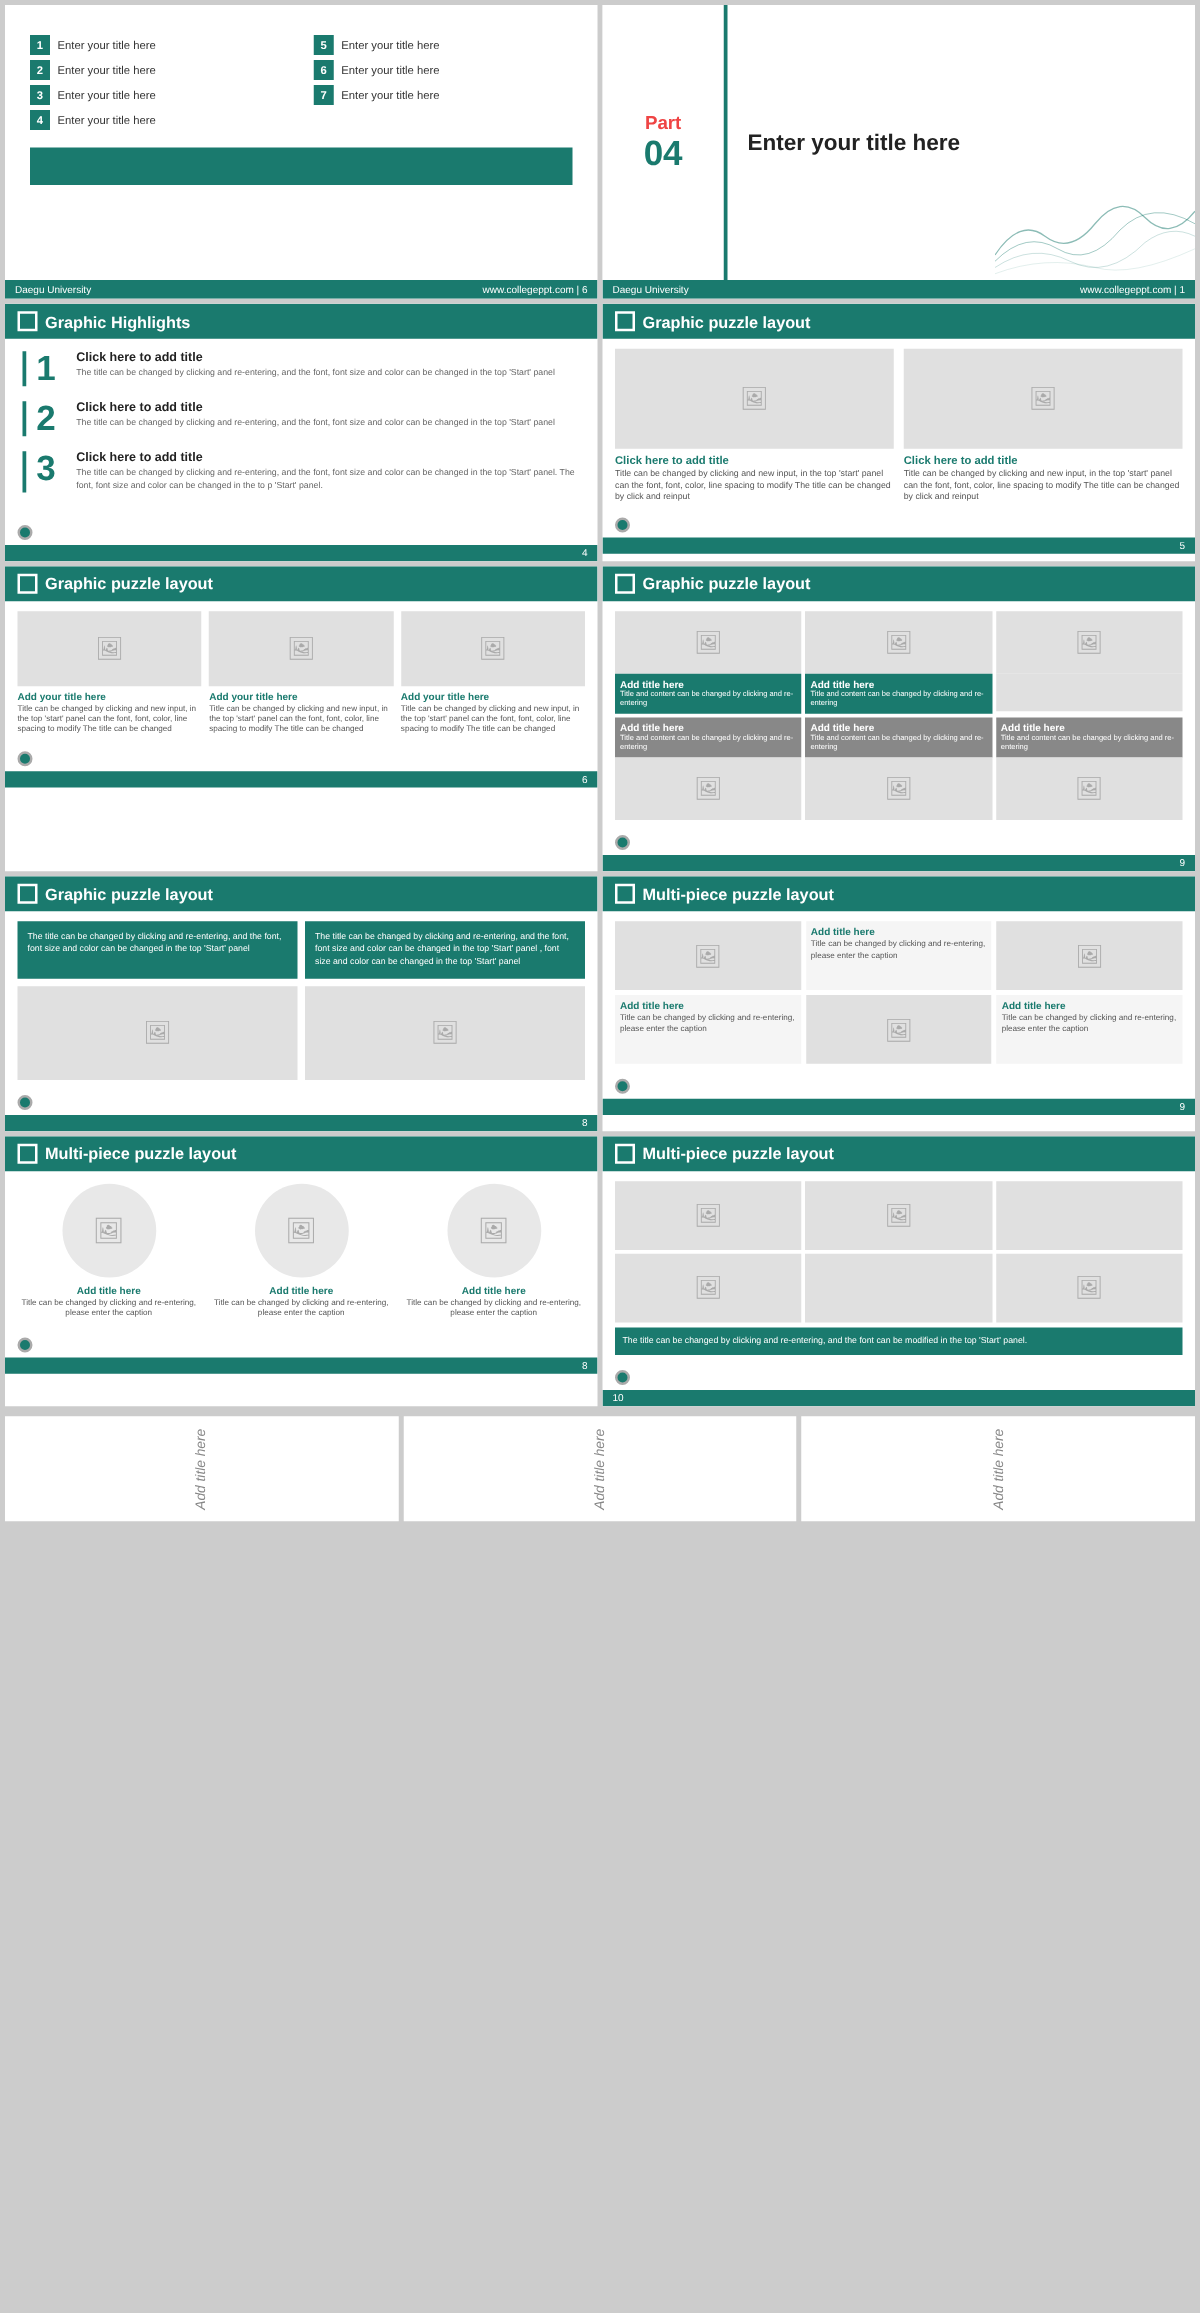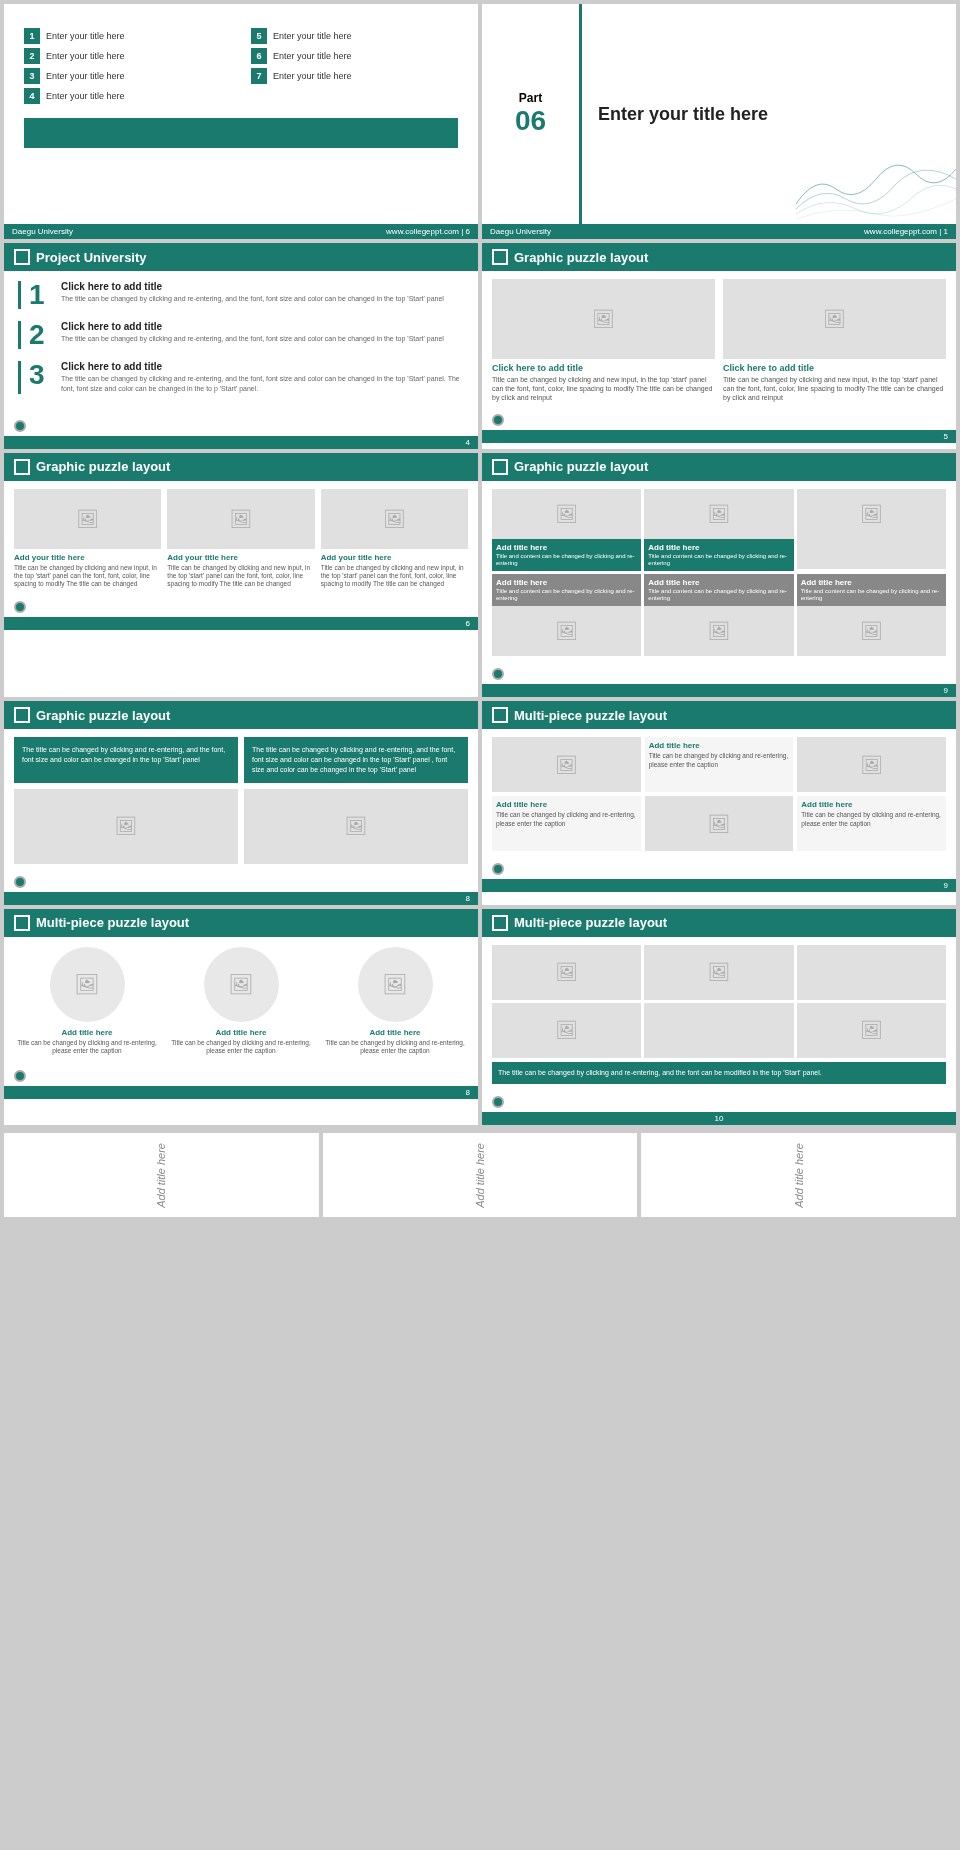--- a/index.html
+++ b/index.html
@@ -19,21 +19,21 @@
     .slide-contents { padding: 16px 20px 0; min-height: 220px; }
     .contents-title { text-align: center; font-size: 22px; font-weight: bold; color: #222; margin-bottom: 12px; border-bottom: 2px solid #1a7a6e; padding-bottom: 6px; }
     .contents-grid { display: grid; grid-template-columns: 1fr 1fr; gap: 4px 20px; margin-top: 8px; }
     .contents-item { display: flex; align-items: center; gap: 6px; font-size: 9px; color: #333; margin-bottom: 4px; }
     .contents-num { background: #1a7a6e; color: #fff; width: 16px; height: 16px; display: flex; align-items: center; justify-content: center; font-size: 9px; font-weight: bold; flex-shrink: 0; }
     .contents-bottom-bar { background: #1a7a6e; height: 30px; margin-top: 10px; }
 
     
     .slide-part { display: flex; align-items: stretch; min-height: 220px; }
     .part-left { background: #fff; width: 100px; display: flex; flex-direction: column; align-items: center; justify-content: center; padding: 10px; border-right: 3px solid #1a7a6e; }
-    .part-label { font-size: 12px; font-weight: bold; color: #000000; }
+    .part-label { font-size: 15px; font-weight: bold; color: #ef4444; }
     .part-num { font-size: 28px; font-weight: bold; color: #1a7a6e; }
     .part-right { flex: 1; display: flex; flex-direction: column; justify-content: center; padding: 16px; position: relative; }
     .part-title { font-size: 18px; font-weight: bold; color: #222; }
     .wave-area { position: absolute; bottom: 0; right: 0; width: 160px; height: 70px; }
     .wave-svg { width: 100%; height: 100%; }
 
     
     .highlights-body { padding: 10px 14px; }
     .highlight-item { display: flex; align-items: flex-start; gap: 10px; margin-bottom: 12px; border-left: 3px solid #1a7a6e; padding-left: 8px; }
     .highlight-num { font-size: 28px; font-weight: bold; color: #1a7a6e; line-height: 1; width: 22px; flex-shrink: 0; }
@@ -107,21 +107,21 @@
     <div class="slide-footer">
       <span>Daegu University</span>
       <span>www.collegeppt.com | 6</span>
     </div>
   </div>
 
   <div class="slide">
     <div class="slide-part" style="min-height:220px;">
       <div class="part-left">
         <span class="part-label">Part</span>
-        <span class="part-num">06</span>
+        <span class="part-num">04</span>
       </div>
       <div class="part-right">
         <span class="part-title">Enter your title here</span>
         <div class="wave-area">
           <svg class="wave-svg" viewBox="0 0 160 70" xmlns="http://www.w3.org/2000/svg">
             <path d="M0 50 Q20 20 40 35 Q60 50 80 25 Q100 0 120 20 Q140 40 160 15" stroke="#1a7a6e" stroke-width="1" fill="none" opacity="0.5"></path>
             <path d="M0 55 Q25 30 50 45 Q75 60 100 30 Q125 5 160 25" stroke="#1a7a6e" stroke-width="0.8" fill="none" opacity="0.4"></path>
             <path d="M0 60 Q30 40 60 55 Q90 70 120 40 Q140 25 160 35" stroke="#1a7a6e" stroke-width="0.6" fill="none" opacity="0.3"></path>
             <path d="M0 65 Q40 50 80 60 Q110 68 160 45" stroke="#1a7a6e" stroke-width="0.5" fill="none" opacity="0.2"></path>
           </svg>
@@ -130,21 +130,21 @@
     </div>
     <div class="slide-footer">
       <span>Daegu University</span>
       <span>www.collegeppt.com | 1</span>
     </div>
   </div>
 
   <div class="slide">
     <div class="slide-header">
       <span class="slide-header-icon"></span>
-      <span>Project University</span>
+      <span>Graphic Highlights</span>
     </div>
     <div class="highlights-body">
       <div class="highlight-item">
         <span class="highlight-num">1</span>
         <div class="highlight-text">
           <h4>Click here to add title</h4>
           <p>The title can be changed by clicking and re-entering, and the font, font size and color can be changed in the top 'Start' panel</p>
         </div>
       </div>
       <div class="highlight-item">
@@ -456,21 +456,21 @@
           <span class="img-icon">🖼</span>
         </div>
       </div>
       <div style="background:#1a7a6e;color:#fff;padding:6px;font-size:7px;line-height:1.4;">
         <span>The title can be changed by clicking and re-entering, and the font can be modified in the top 'Start' panel.</span>
       </div>
     </div>
     <div style="padding: 4px 10px; display:flex; align-items:center;">
       <span class="small-circle"></span>
     </div>
-    <div class="slide-footer" style="background:#1a7a6e; padding:2px 8px; font-size:8px; color:#fff; display:flex; justify-content:center;">
+    <div class="slide-footer" style="background:#1a7a6e; padding:2px 8px; font-size:8px; color:#fff; display:flex; justify-content:flex-start;">
       <span></span>
       <span>10</span>
     </div>
   </div>
 
 </div>
 
 <div style="display:grid;grid-template-columns:1fr 1fr 1fr;gap:4px;padding:4px;background:#ccc;">
   <div style="background:#fff;padding:10px;min-height:80px;display:flex;align-items:center;justify-content:center;">
     <span style="font-size:11px;color:#888;font-style:italic;writing-mode:vertical-rl;transform:rotate(180deg);">Add title here</span>

